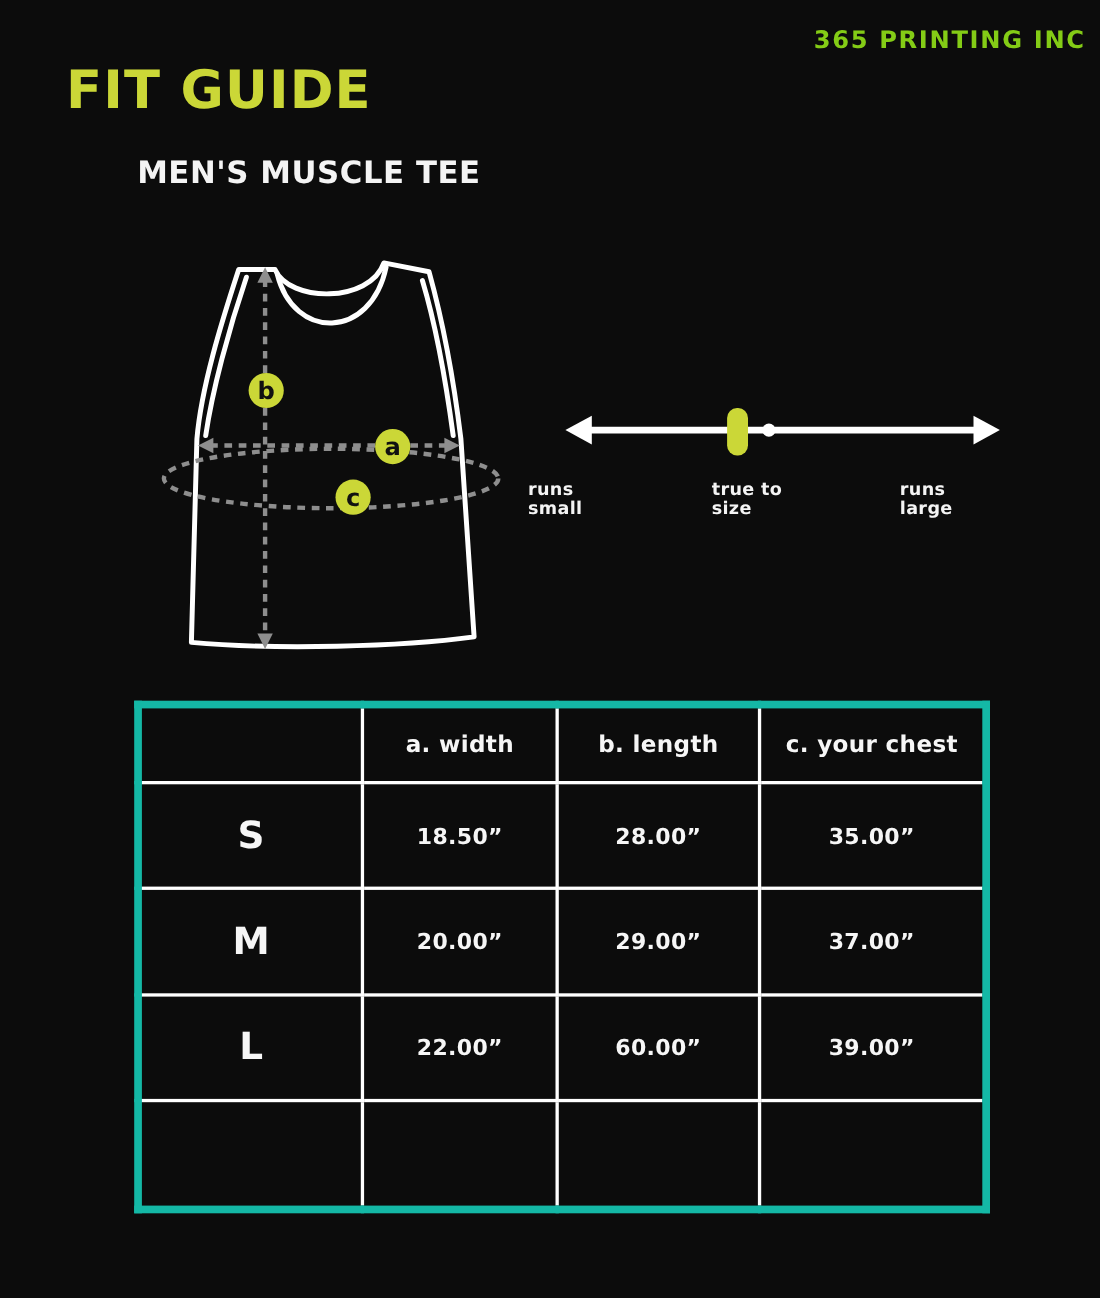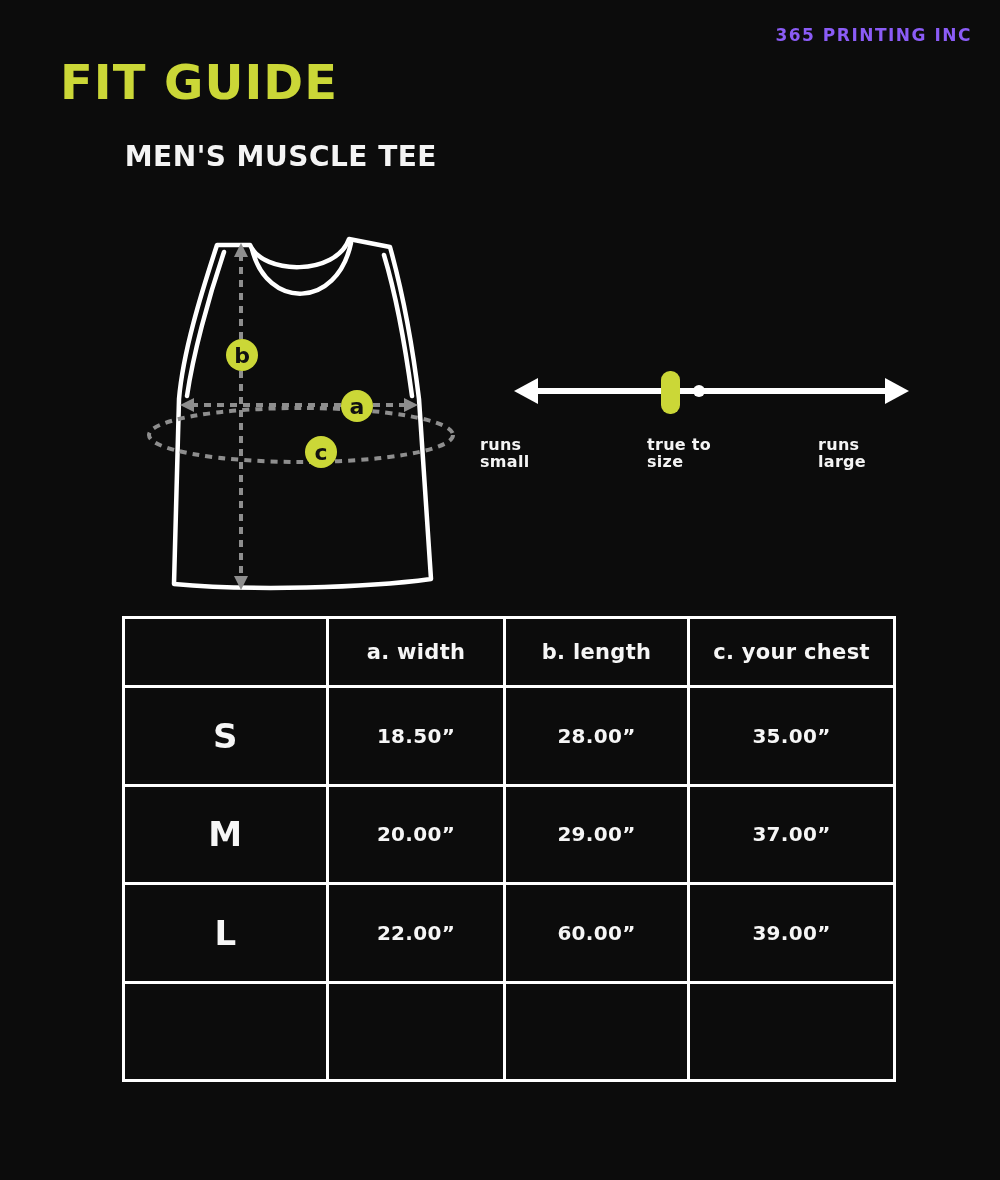--- a/index.html
+++ b/index.html
@@ -3,22 +3,22 @@
 <meta charset="utf-8">
 <style>
   html,body { margin:0; padding:0; background:#0c0c0c; }
   .page {
     position:relative; width:1000px; height:1180px; overflow:hidden;
     background:#0c0c0c;
     font-family:"DejaVu Sans", "Liberation Sans", sans-serif;
     font-weight:bold; color:#f2f2f2;
   }
   .brand {
-    position:absolute; top:25px; right:28px;
-    font-size:17px; letter-spacing:1.5px; color:#8b5cf6;
+    position:absolute; top:25px; right:13px;
+    font-size:22px; letter-spacing:1.5px; color:#84cc16;
   }
   .title {
     position:absolute; left:60px; top:58px;
     font-size:48px; line-height:1; letter-spacing:1px; color:#cbd737;
     white-space:nowrap;
   }
   .subtitle {
     position:absolute; left:60px; top:140px; width:377px;
     text-align:right; font-size:28px; letter-spacing:0.5px; color:#f4f4f4;
     white-space:nowrap;
@@ -28,24 +28,24 @@
   .scale-label {
     position:absolute; top:436px; width:120px;
     font-size:16px; line-height:1.07;
     letter-spacing:0.3px; white-space:pre-line; color:#f4f4f4;
   }
   .lbl-small { left:480px; }
   .lbl-true  { left:647px; }
   .lbl-large { left:818px; }
 
   table.size-table {
-    position:absolute; left:122px; top:616px;
+    position:absolute; left:122px; top:637px;
     width:771px; height:466px;
     border-collapse:collapse; table-layout:fixed;
-    border:2px solid #14b8a6;
+    border:7px solid #14b8a6;
   }
   table.size-table td, table.size-table th {
     border:3px solid #ffffff; text-align:center; vertical-align:middle;
     color:#f6f6f6; padding:0; height:66px;
   }
   th.h-cell   { font-size:21px; letter-spacing:0.3px; font-weight:bold; }
   td.size-cell{ font-size:34px; letter-spacing:0.5px; }
   td.val-cell { font-size:20px; letter-spacing:0.3px; }
 
   .footnote {

